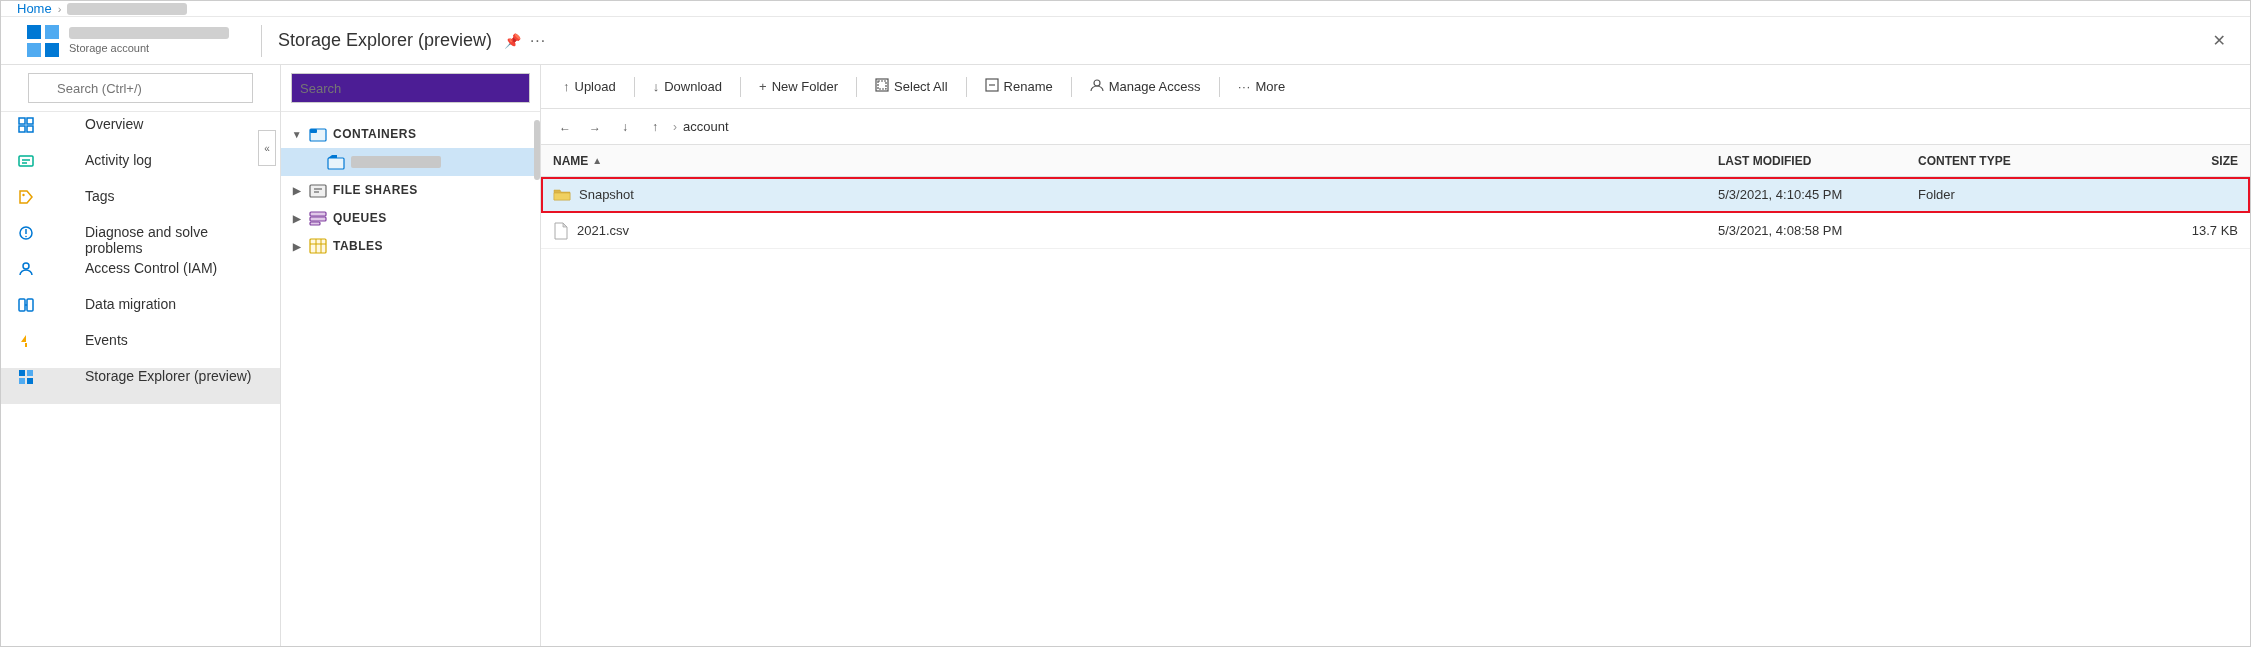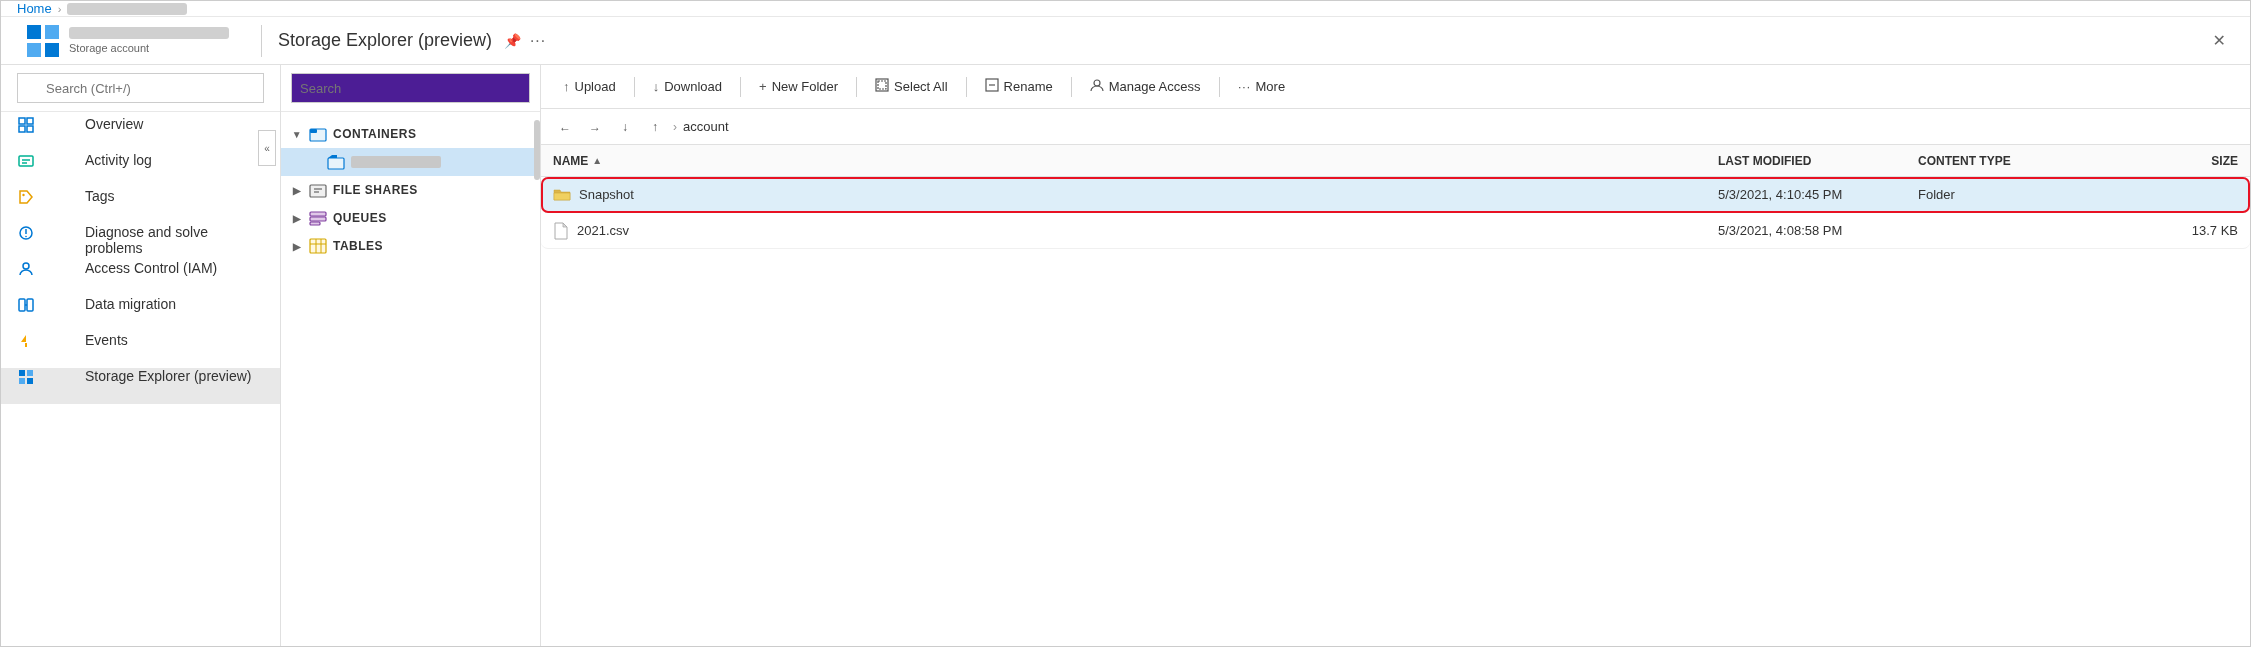--- a/index.html
+++ b/index.html
@@ -24,21 +24,21 @@
     .breadcrumb-bar { height: 16px; display: flex; align-items: center; padding: 0 16px; background: #fff; border-bottom: 1px solid #e8e8e8; }
     .breadcrumb-home { color: #0078d4; cursor: pointer; font-size: 13px; }
     .breadcrumb-chevron { color: #999; margin: 0 6px; font-size: 11px; }
     .breadcrumb-current { width: 120px; height: 12px; background: #d0d0d0; border-radius: 3px; }
 
     
     .body { display: flex; flex: 1; overflow: hidden; }
 
     
     .left-sidebar { width: 280px; min-width: 280px; border-right: 1px solid #e0e0e0; display: flex; flex-direction: column; background: #fff; }
-    .sidebar-search-bar { padding: 8px 16px; border-bottom: 1px solid #e8e8e8; }
+    .sidebar-search-bar { padding: 8px 27px; border-bottom: 1px solid #e8e8e8; }
     .sidebar-search-input { width: 100%; height: 30px; border: 1px solid #ccc; padding: 0 8px 0 28px; font-size: 13px; background: #fff; position: relative; }
     .sidebar-search-wrap { position: relative; }
     .sidebar-search-wrap .search-icon { position: absolute; left: 8px; top: 50%; transform: translateY(-50%); color: #666; font-size: 13px; }
     .sidebar-nav { flex: 1; overflow-y: auto; padding: 4px 0; }
     .nav-item { display: flex; align-items: flex-start; height: 36px; padding: 0 16px; cursor: pointer; font-size: 14px; color: #333; gap: 40px; }
     .nav-item.active { background: #e8e8e8; font-weight: 500; }
     .nav-item .nav-icon { width: 18px; height: 18px; margin-right: 10px; flex-shrink: 0; display: flex; align-items: center; justify-content: center; }
 
     
     .middle-tree { width: 260px; min-width: 260px; border-right: 1px solid #e0e0e0; display: flex; flex-direction: column; background: #fff; }
@@ -70,21 +70,21 @@
     .path-chevron { color: #999; font-size: 12px; }
     .path-segment { font-size: 13px; color: #333; }
 
     
     .file-list { flex: 1; overflow-y: auto; }
     .file-list-header { display: flex; align-items: center; height: 32px; padding: 0 12px; border-bottom: 1px solid #e0e0e0; background: #fafafa; }
     .file-col-name { flex: 1; font-size: 12px; font-weight: 600; color: #333; display: flex; align-items: center; gap: 4px; cursor: pointer; }
     .file-col-modified { width: 200px; font-size: 12px; font-weight: 600; color: #333; }
     .file-col-type { width: 200px; font-size: 12px; font-weight: 600; color: #333; }
     .file-col-size { width: 120px; font-size: 12px; font-weight: 600; color: #333; text-align: right; }
-    .file-row { display: flex; align-items: center; height: 36px; padding: 0 12px; border-bottom: 1px solid #f0f0f0; cursor: pointer; border-radius: 7px; }
+    .file-row { display: flex; align-items: center; height: 36px; padding: 0 12px; border-bottom: 1px solid #f0f0f0; cursor: pointer; }
     .file-row.selected { background: #ddeef9; }
     .file-row.highlighted { outline: 2px solid #e81123; outline-offset: -2px; background: #ddeef9; }
     .file-cell-name { flex: 1; display: flex; align-items: center; gap: 8px; font-size: 13px; }
     .file-cell-modified { width: 200px; font-size: 13px; color: #333; }
     .file-cell-type { width: 200px; font-size: 13px; color: #333; }
     .file-cell-size { width: 120px; font-size: 13px; color: #333; text-align: right; }
 
     
     .folder-icon { width: 18px; height: 18px; }
     .file-icon { width: 16px; height: 18px; }

